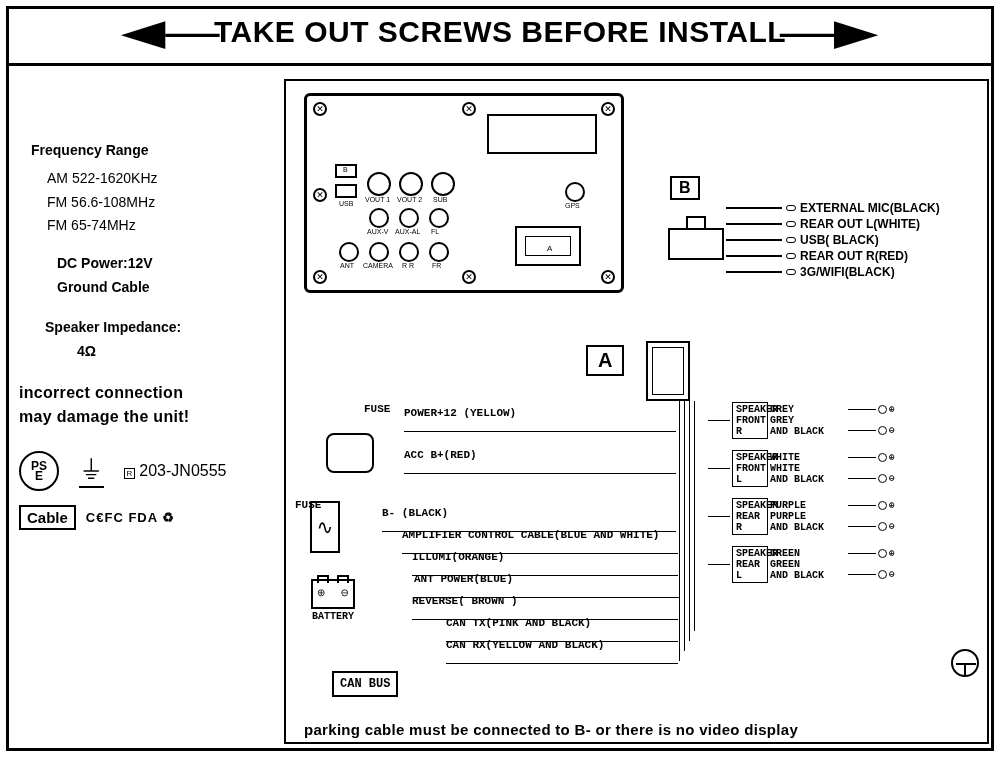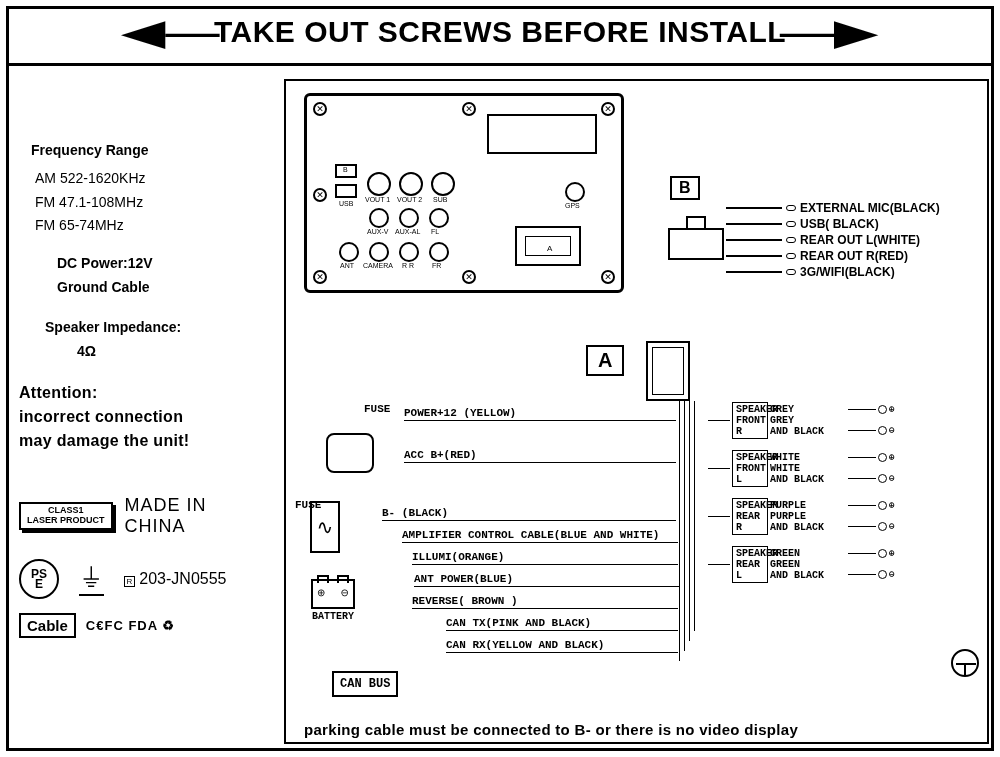--- a/index.html
+++ b/index.html
@@ -49,21 +49,21 @@
   }
   .specs {
     padding: 60px 8px 0 12px;
     font-size: 14px;
     line-height: 1.7;
   }
   .specs .heading {
     font-weight: 900;
     margin-bottom: 4px;
   }
-  .specs .row { margin-left: 4px; }
+  .specs .row { margin-left: 16px; }
   .specs .dc { margin-top: 14px; font-weight: 700; margin-left: 26px; }
   .specs .gc { margin-left: 26px; font-weight: 700; }
   .specs .si { margin-top: 16px; font-weight: 700; margin-left: 14px; }
   .specs .ohm { margin-left: 46px; font-weight: 700; }
   .attention {
     margin-top: 18px;
     font-size: 16px;
     font-weight: 700;
     letter-spacing: 0.3px;
     line-height: 1.5;
@@ -257,21 +257,21 @@
     border: 1px solid #000;
   }
 
   .wire-labels-left {
     position: absolute;
     left: 108px;
     font-family: "Courier New", monospace;
     font-size: 11px;
     font-weight: bold;
   }
-  .wll { position: absolute; white-space: nowrap; border-bottom: 1.5px solid #000; padding-bottom: 1px;}
+  .wll { position: absolute; white-space: nowrap; border-bottom: 1.5px solid #000; padding-bottom: 12px;}
 
   .fuse-lbl {
     position: absolute;
     font-size: 11px;
     font-family: "Courier New", monospace;
     font-weight: bold;
     text-align: center;
   }
   .fuse-box {
     position: absolute;
@@ -411,43 +411,32 @@
     <span class="arrow-left">◀—</span>
     <span>TAKE OUT SCREWS BEFORE INSTALL</span>
     <span class="arrow-right">—▶</span>
   </div>
   <div class="sep-line"></div>
 
   <div class="left-col">
     <div class="specs">
       <div class="heading">Frequency Range</div>
       <div class="row">AM 522-1620KHz</div>
-      <div class="row">FM 47.1-108MHz</div>
+      <div class="row">FM 56.6-108MHz</div>
       <div class="row">FM 65-74MHz</div>
       <div class="dc">DC Power:12V</div>
       <div class="gc">Ground Cable</div>
       <div class="si">Speaker Impedance:</div>
       <div class="ohm">4Ω</div>
     </div>
     <div class="attention">
-      <div>Attention:</div>
       <div>incorrect connection</div>
       <div>may damage the unit!</div>
     </div>
 
-    <div class="laser-row">
-      <div class="class1">
-        <div>CLASS1</div>
-        <div>LASER PRODUCT</div>
-      </div>
-      <div class="madein">
-        <div>MADE IN</div>
-        <div>CHINA</div>
-      </div>
-    </div>
 
     <div class="cert-row">
       <div class="pse">
         <div>PS</div>
         <div>E</div>
       </div>
       <div class="mark2">⏚</div>
       <div>
         <span class="rcode">R</span><span class="rcode-txt">203-JN0555</span>
       </div>
@@ -515,26 +504,26 @@
       </div>
       <div class="b-wires">
         <div class="bw">
             <span class="wline"></span>
             <span class="plug"></span>
             <span>EXTERNAL MIC(BLACK)</span>
           </div>
         <div class="bw">
             <span class="wline"></span>
             <span class="plug"></span>
-            <span>USB( BLACK)</span>
+            <span>REAR OUT L(WHITE)</span>
           </div>
         <div class="bw">
             <span class="wline"></span>
             <span class="plug"></span>
-            <span>REAR OUT L(WHITE)</span>
+            <span>USB( BLACK)</span>
           </div>
         <div class="bw">
             <span class="wline"></span>
             <span class="plug"></span>
             <span>REAR OUT R(RED)</span>
           </div>
         <div class="bw">
             <span class="wline"></span>
             <span class="plug"></span>
             <span>3G/WIFI(BLACK)</span>

